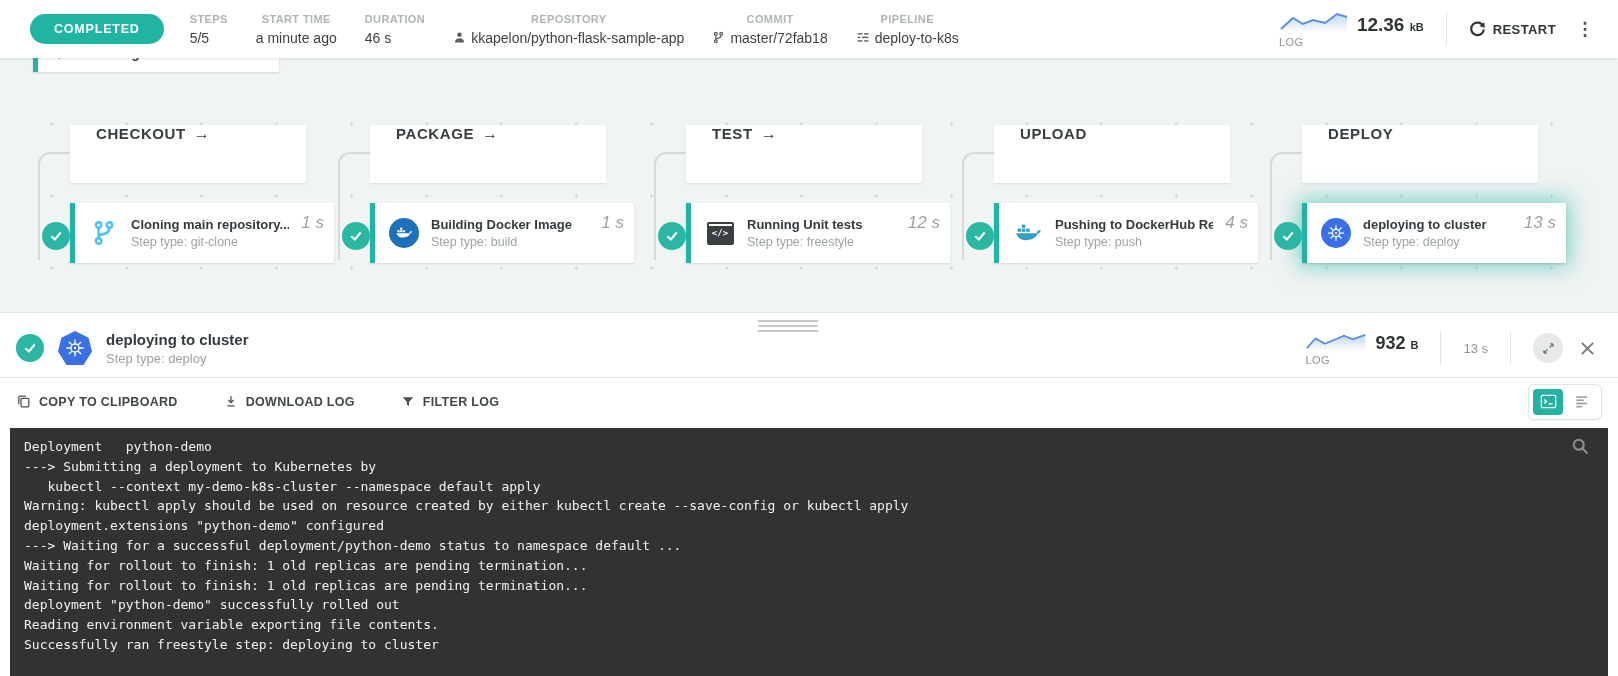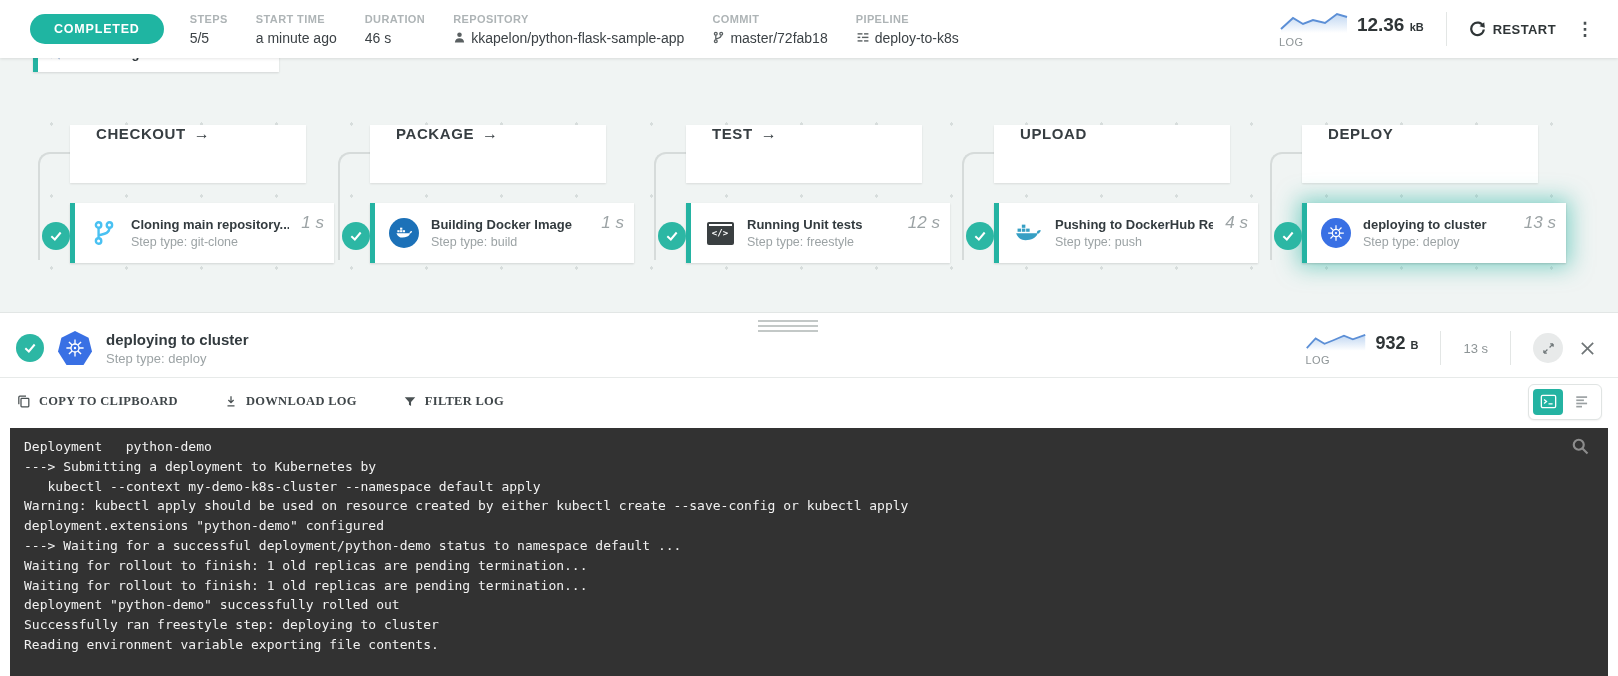--- a/index.html
+++ b/index.html
@@ -5,21 +5,21 @@
   * { margin:0; padding:0; box-sizing:border-box; }
   html,body { width:1618px; height:676px; overflow:hidden; background:#fff;
               font-family:"Liberation Sans", sans-serif; color:#3c4246; }
 
   
   .top-header { position:absolute; left:0; top:0; width:1618px; height:58px; background:#fff;
                 display:flex; align-items:center; padding:0 18px; z-index:30;
                 box-shadow:0 1px 3px rgba(0,0,0,.10); }
   .status-badge { background:#1fb5a2; color:#fff; font-weight:bold; font-size:12.5px;
                   letter-spacing:.8px; border-radius:16px; padding:8px 24px; margin:0 26px 0 12px; }
-  .meta { margin-right:28px; }
+  .meta { margin-right:28px;text-align:center; }
   .meta .lbl { font-size:11px; color:#aeb4b6; font-weight:bold; letter-spacing:.4px; margin-bottom:5px; }
   .meta .val { font-size:14px; color:#3c4246; display:flex; align-items:center; gap:5px; white-space:nowrap; }
   .meta .val svg { flex:0 0 auto; }
   .spacer { flex:1; }
   .log-widget { display:flex; align-items:flex-end; gap:8px; cursor:pointer; }
   .spark-col { display:flex; flex-direction:column; align-items:flex-start; }
   .spark-col .log-lbl { font-size:11px; color:#8d9496; letter-spacing:.5px; margin-top:1px; }
   .log-val { font-size:19px; font-weight:bold; color:#2f3537; padding-bottom:12px; }
   .log-unit { font-size:11px; font-weight:bold; }
   .vdiv { width:1px; height:34px; background:#e3e6e5; margin:0 22px; }
@@ -81,21 +81,21 @@
   .d-title { font-size:15px; font-weight:bold; color:#333b3f; }
   .d-sub { font-size:13px; color:#9ca3a5; margin-top:3px; }
   .d-right { margin-left:auto; display:flex; align-items:center; }
   .d-dur { font-size:13px; color:#8d9496; }
   .expand-btn { width:30px; height:30px; border-radius:50%; background:#e8eaea; display:flex;
                 align-items:center; justify-content:center; cursor:pointer; }
   .close-btn { margin:0 6px 0 16px; cursor:pointer; display:flex; }
   .toolbar { position:absolute; left:0; top:64px; width:100%; height:48px; border-top:1px solid #e7eae9;
              display:flex; align-items:center; padding:0 16px; }
   .tool-btn { display:flex; align-items:center; gap:8px; font-size:12.5px; font-weight:bold;
-              color:#40474a; letter-spacing:.3px; margin-right:46px; cursor:pointer;font-family:Liberation Serif, serif; }
+              color:#40474a; letter-spacing:.3px; margin-right:46px; cursor:pointer; }
   .view-toggle { margin-left:auto; display:flex; align-items:center; gap:4px; border:1px solid #e0e4e3;
                  border-radius:6px; padding:4px; background:#fff; box-shadow:0 1px 2px rgba(0,0,0,.06); }
   .vt-btn { width:30px; height:26px; border-radius:4px; display:flex; align-items:center;
             justify-content:center; cursor:pointer; }
   .vt-btn.active { background:#24b3a2; }
 
   
   .terminal { position:absolute; left:10px; top:428px; width:1598px; height:248px; background:#323232;
               padding:9px 14px; font-family:"DejaVu Sans Mono", monospace; font-size:13px;
               color:#f1f1f1; overflow:hidden; }
@@ -444,15 +444,15 @@
   </div>
   <div class="term-line">Deployment   python-demo</div>
   <div class="term-line">---&gt; Submitting a deployment to Kubernetes by</div>
   <div class="term-line">   kubectl --context my-demo-k8s-cluster --namespace default apply</div>
   <div class="term-line">Warning: kubectl apply should be used on resource created by either kubectl create --save-config or kubectl apply</div>
   <div class="term-line">deployment.extensions "python-demo" configured</div>
   <div class="term-line">---&gt; Waiting for a successful deployment/python-demo status to namespace default ...</div>
   <div class="term-line">Waiting for rollout to finish: 1 old replicas are pending termination...</div>
   <div class="term-line">Waiting for rollout to finish: 1 old replicas are pending termination...</div>
   <div class="term-line">deployment "python-demo" successfully rolled out</div>
+  <div class="term-line">Reading environment variable exporting file contents.</div>
   <div class="term-line">Successfully ran freestyle step: deploying to cluster</div>
-  <div class="term-line">Reading environment variable exporting file contents.</div>
 </div>
 
 </body></html>

